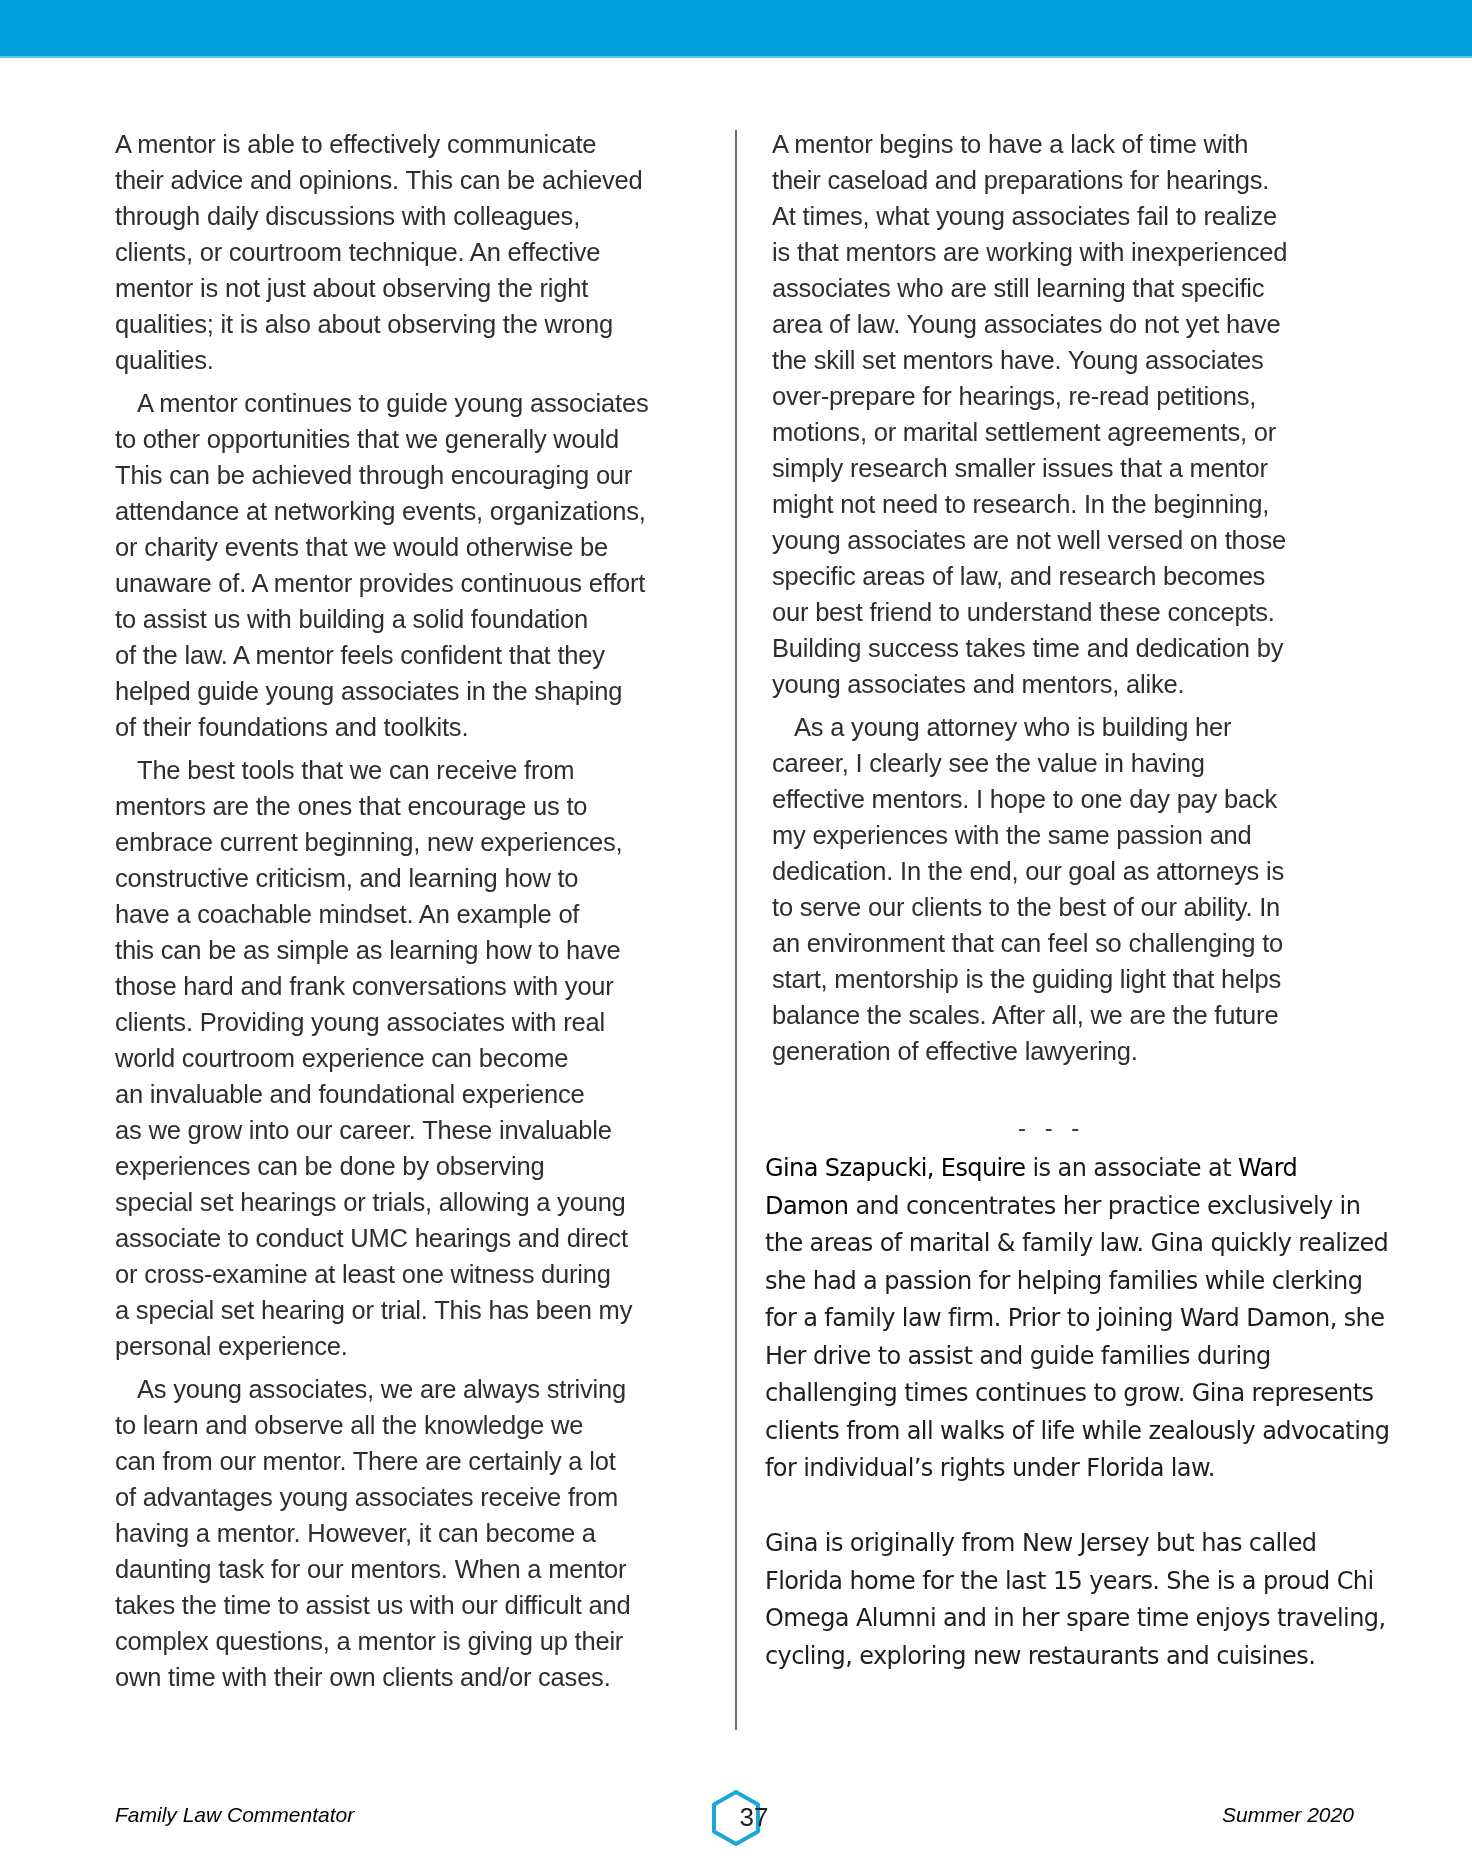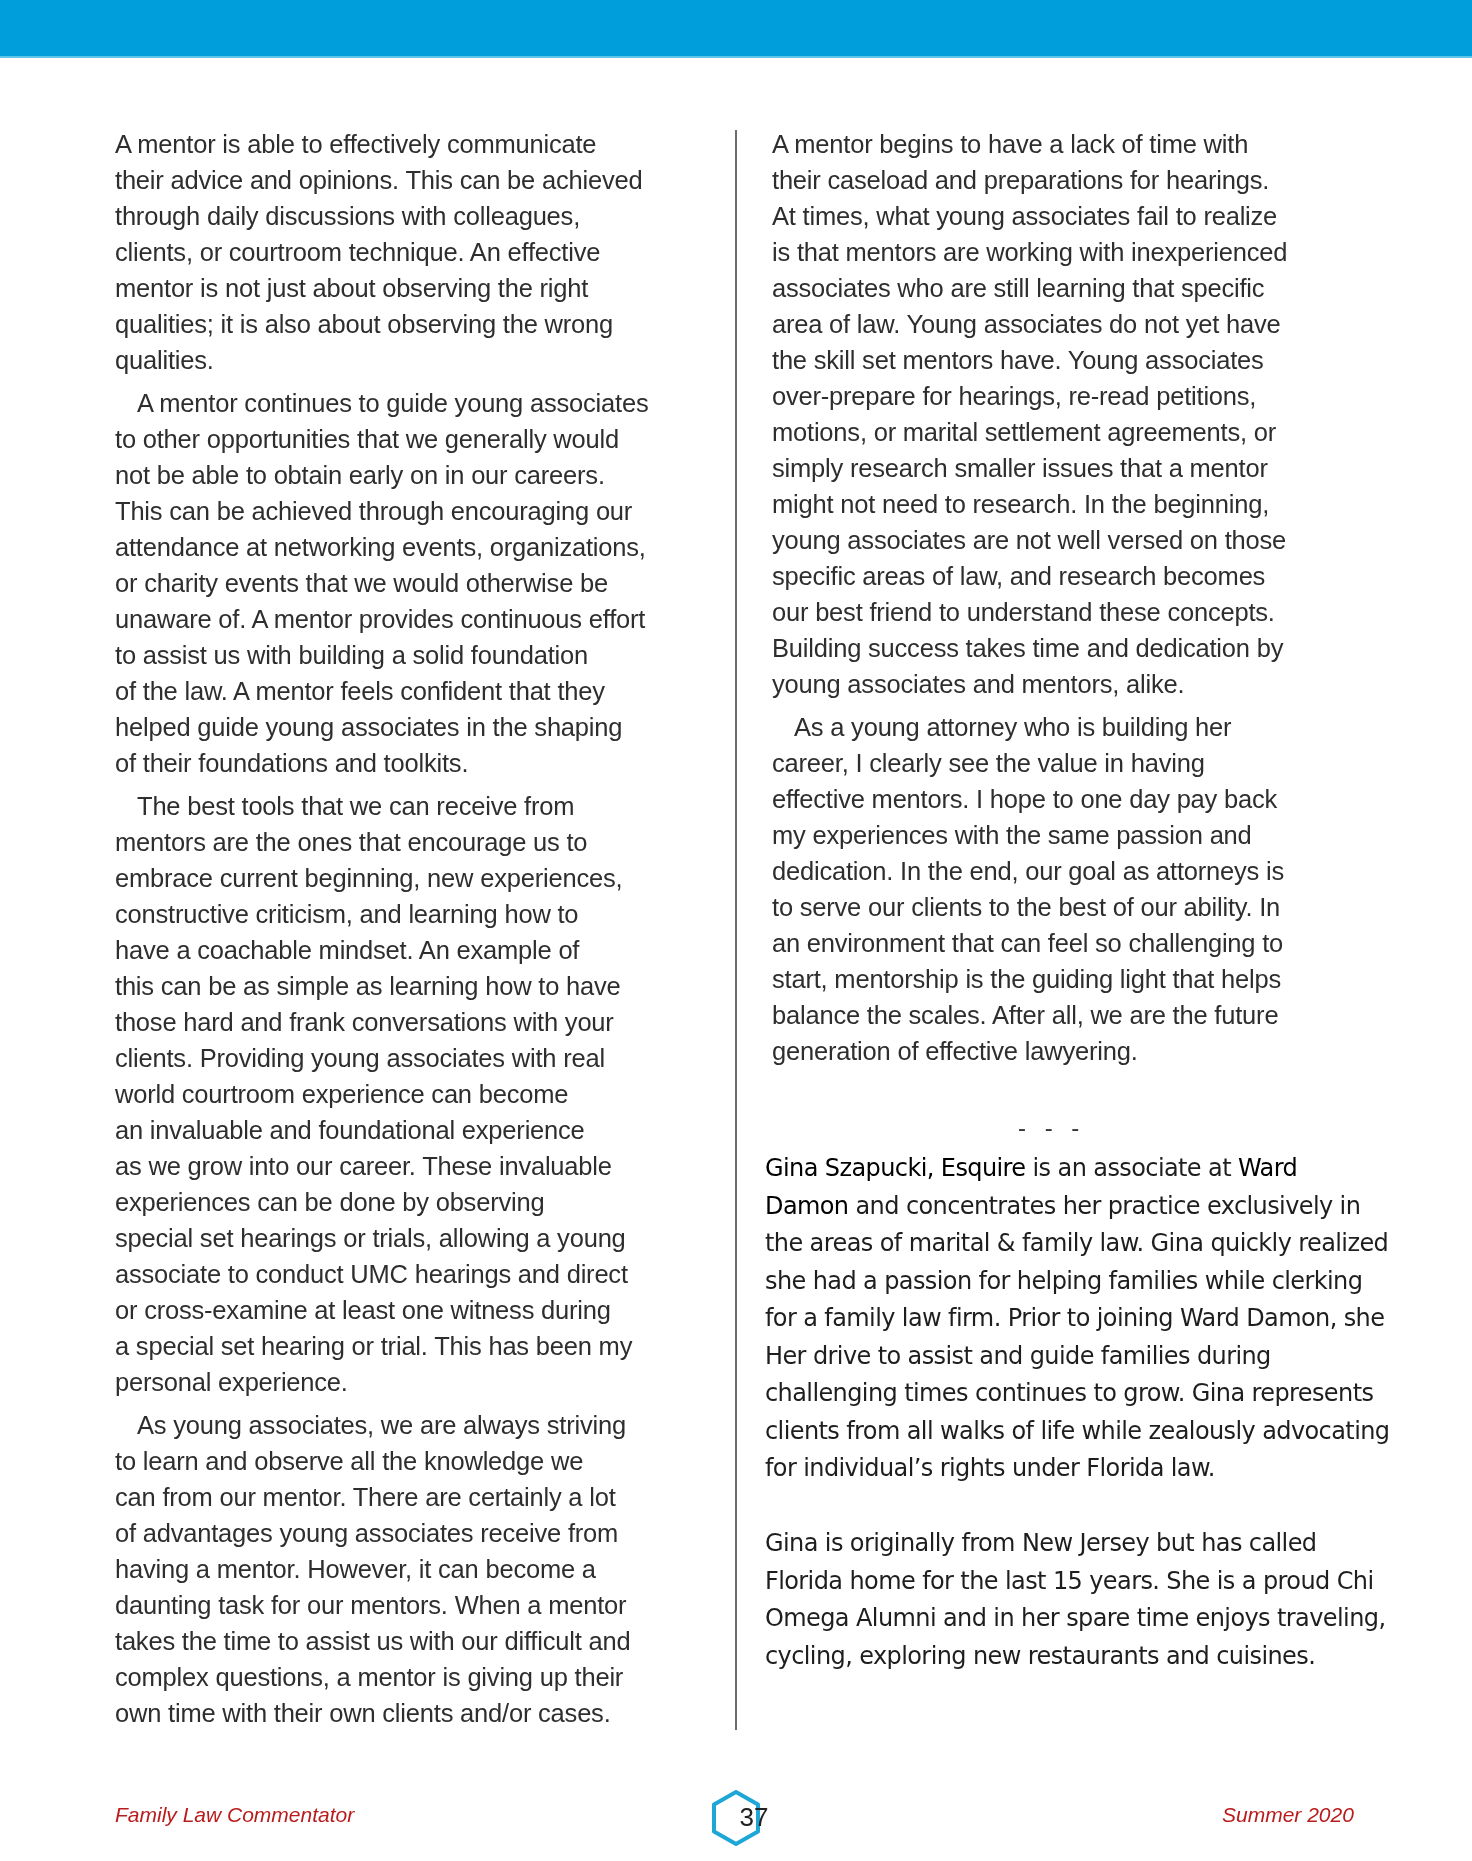--- a/index.html
+++ b/index.html
@@ -36,21 +36,21 @@
     position: absolute; left: 765px; top: 1150px; width: 660px;
     font-family: "DejaVu Sans", sans-serif;
     font-size: 24px; line-height: 37.5px; letter-spacing: -0.6px;
     color: #1e1e1e;
   }
   .bio .para { margin: 0; }
   .bio .gap { height: 37.5px; }
   .bio .name { color: #000; }
   .footer-left, .footer-right {
     position: absolute; top: 1803px;
-    font-style: italic; font-size: 21px; color: #b91c1c;
+    font-style: italic; font-size: 21px; color: #000000;
   }
   .footer-left { left: 115px; }
   .footer-right { left: 1222px; }
   .page-badge {
     position: absolute; left: 710px; top: 1789px; width: 52px; height: 58px;
   }
   .page-badge svg { position: absolute; left: 0; top: 0; }
   .page-num {
     position: absolute; left: 18px; top: 13px; width: 52px; text-align: center;
     font-size: 26px; color: #222;
@@ -67,21 +67,20 @@
       <span class="line">their advice and opinions. This can be achieved</span>
       <span class="line">through daily discussions with colleagues,</span>
       <span class="line">clients, or courtroom technique. An effective</span>
       <span class="line">mentor is not just about observing the right</span>
       <span class="line">qualities; it is also about observing the wrong</span>
       <span class="line">qualities.</span>
     </div>
     <div class="para indent">
       <span class="line">A mentor continues to guide young associates</span>
       <span class="line">to other opportunities that we generally would</span>
-      <span class="line">not be able to obtain early on in our careers.</span>
       <span class="line">This can be achieved through encouraging our</span>
       <span class="line">attendance at networking events, organizations,</span>
       <span class="line">or charity events that we would otherwise be</span>
       <span class="line">unaware of. A mentor provides continuous effort</span>
       <span class="line">to assist us with building a solid foundation</span>
       <span class="line">of the law. A mentor feels confident that they</span>
       <span class="line">helped guide young associates in the shaping</span>
       <span class="line">of their foundations and toolkits.</span>
     </div>
     <div class="para indent">

